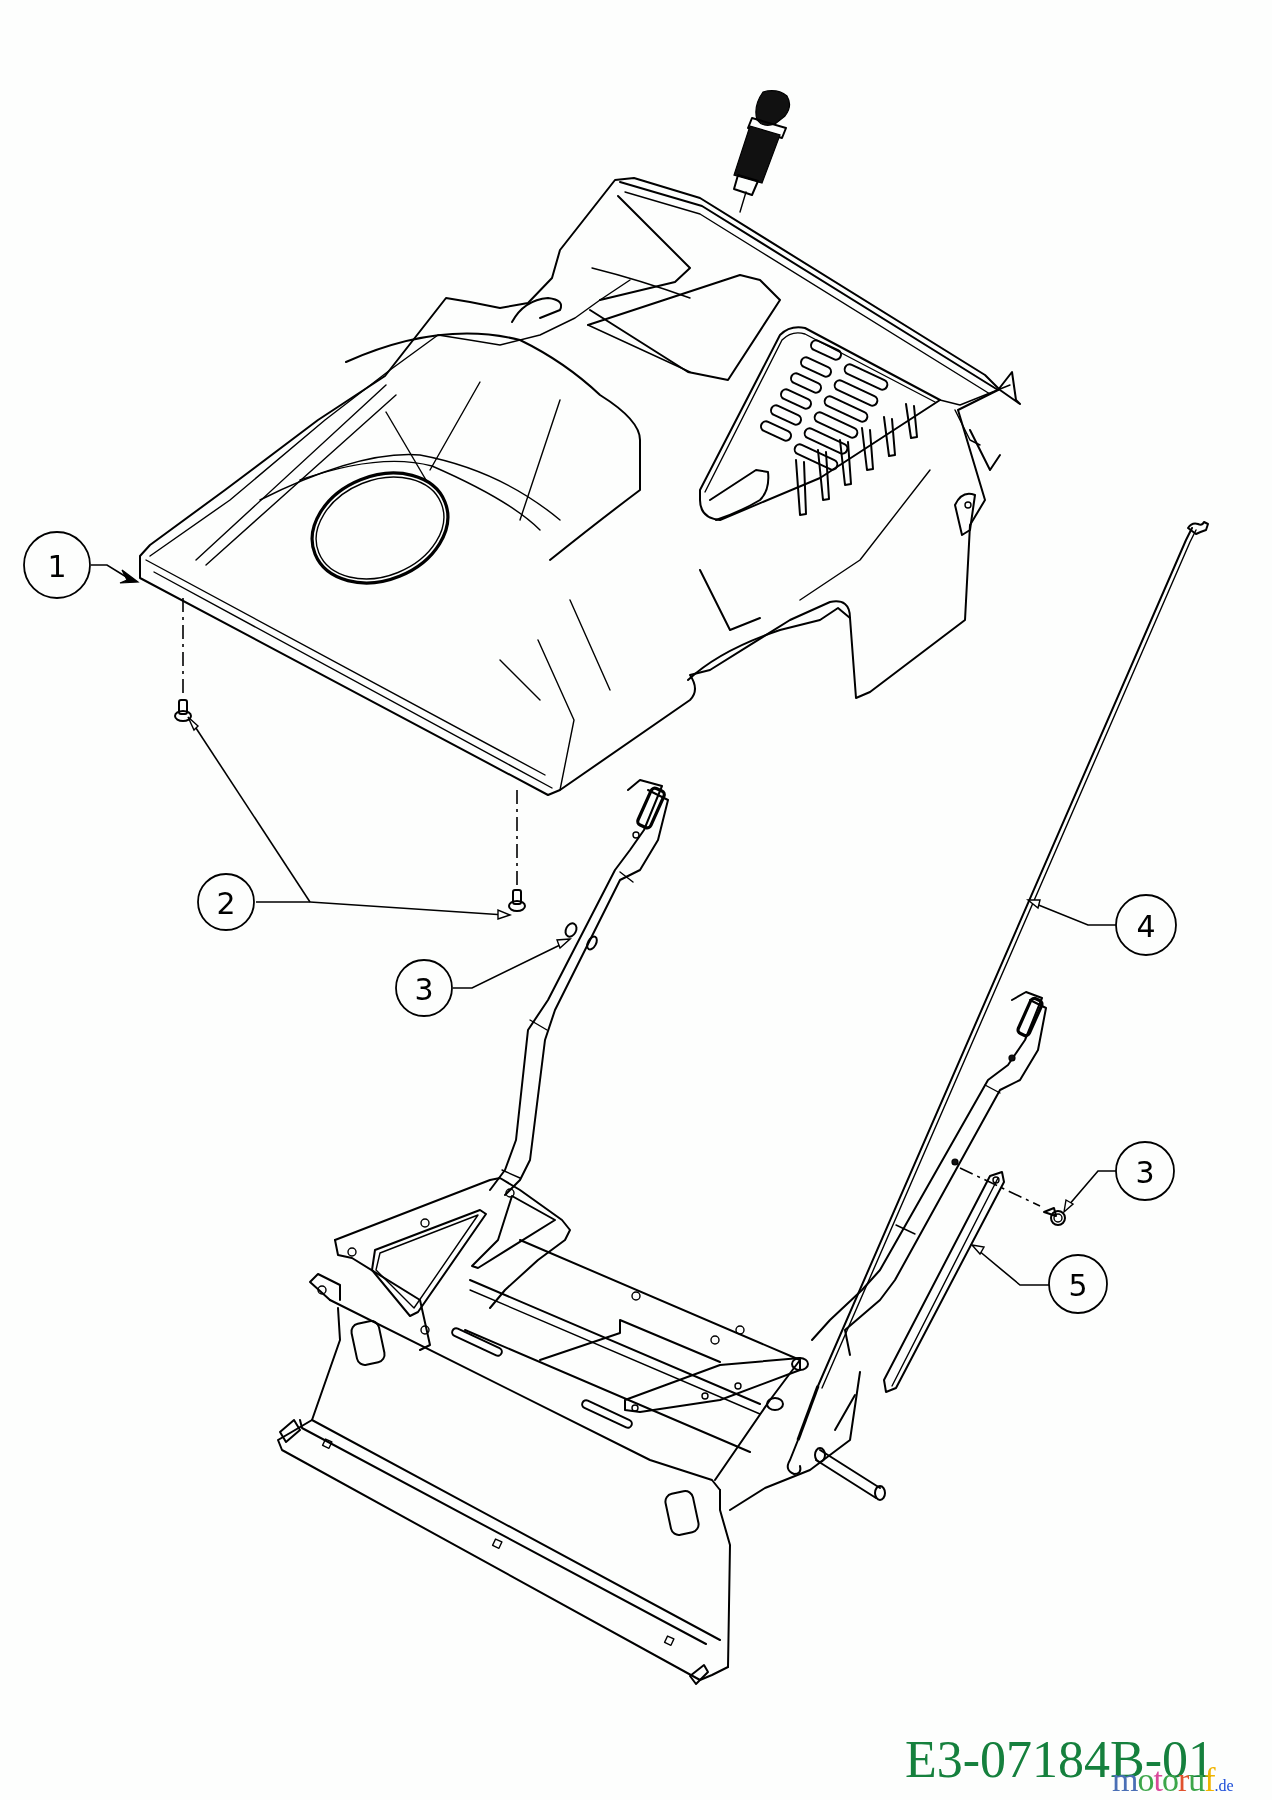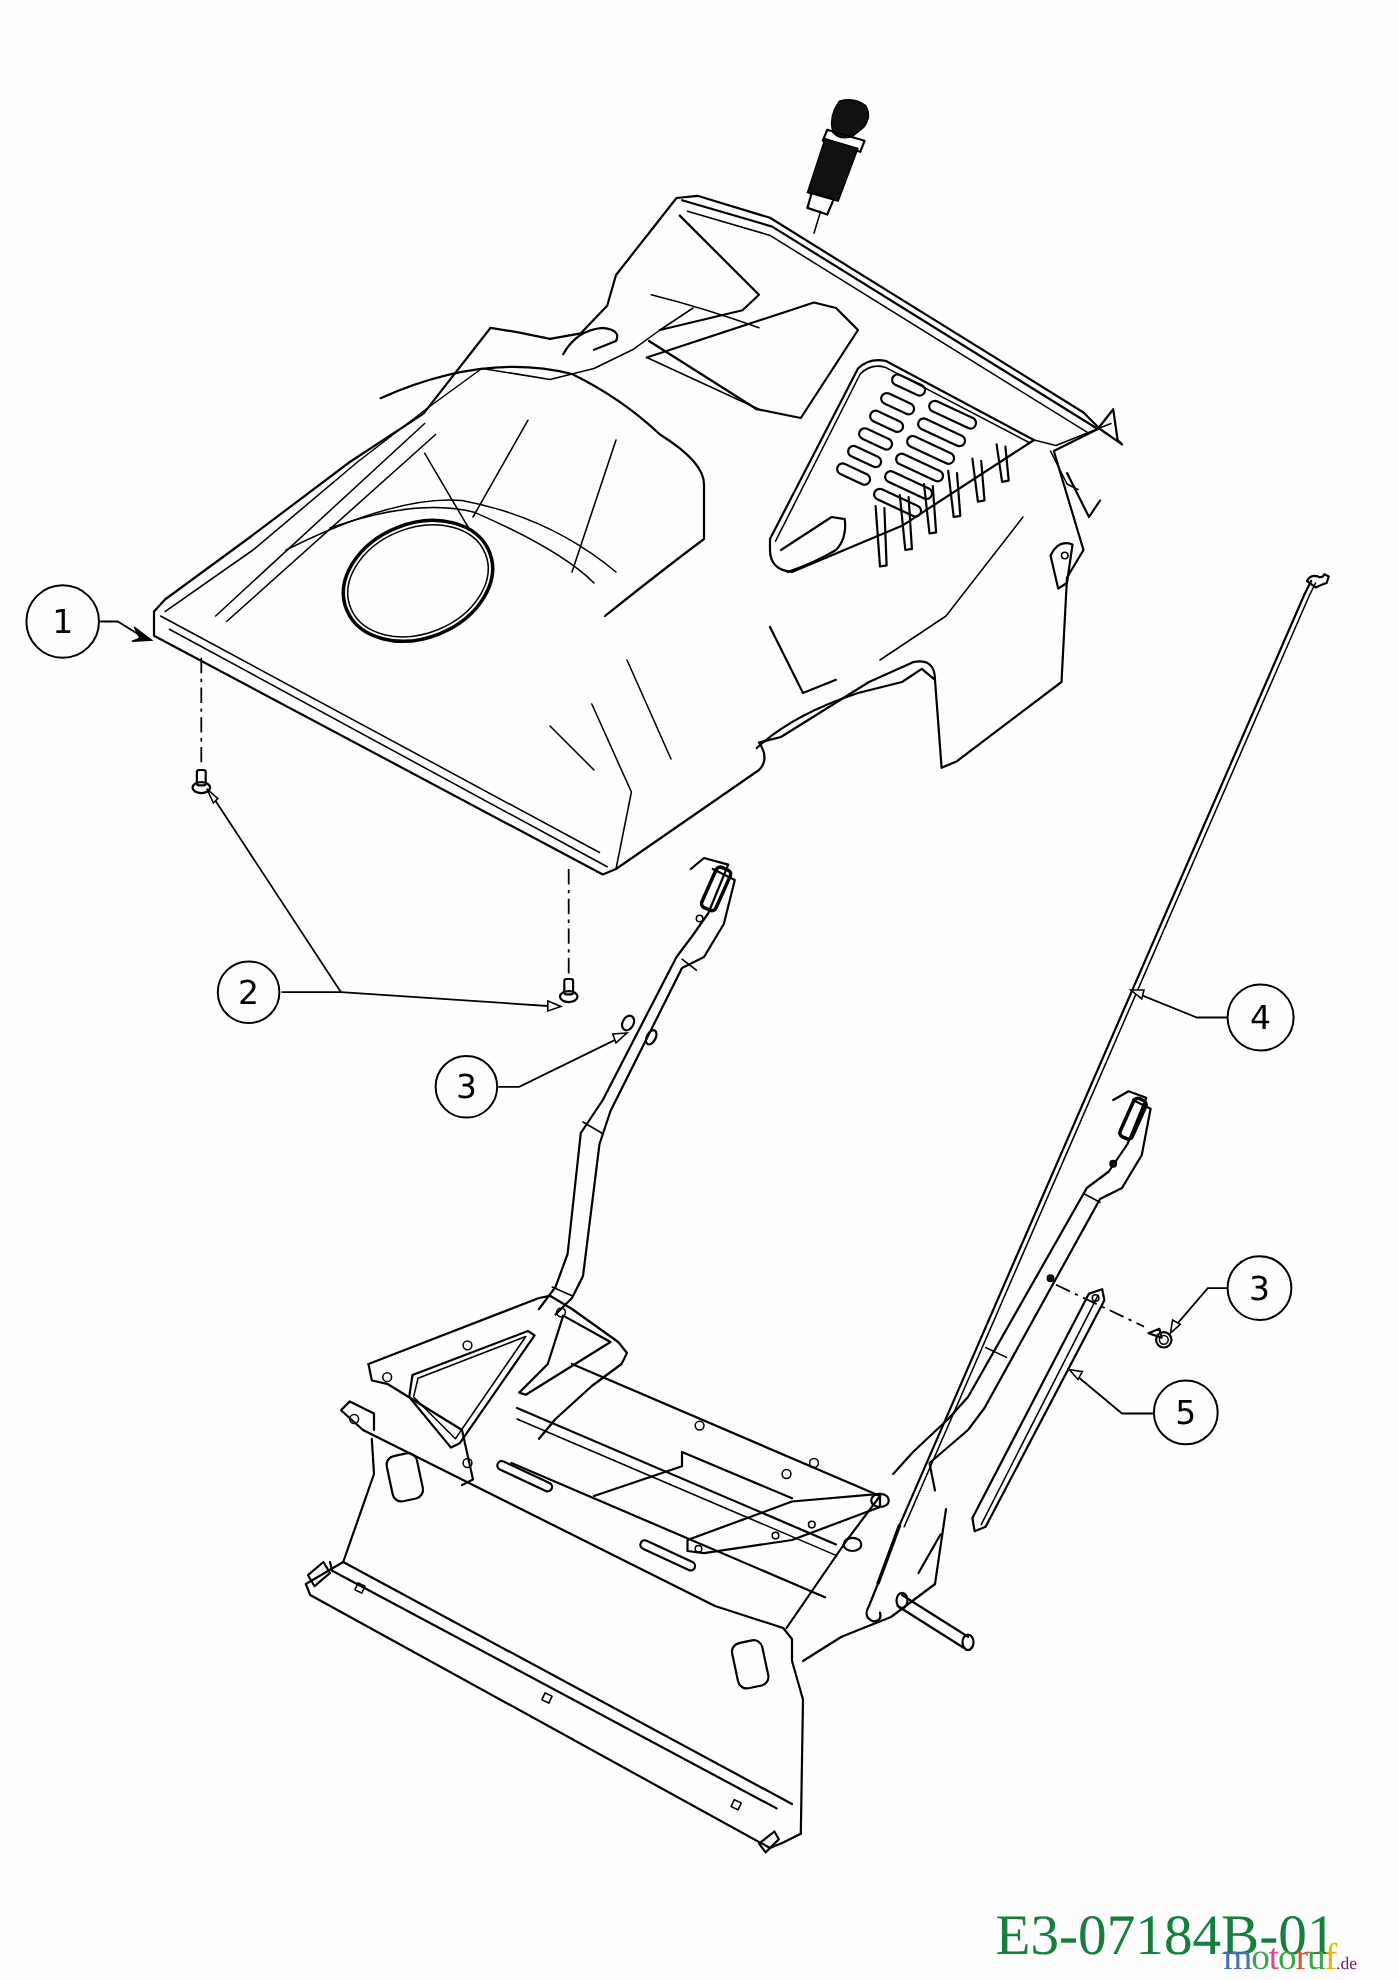--- a/index.html
+++ b/index.html
@@ -11,21 +11,21 @@
     .dash { fill:none; stroke:#000; stroke-width:1.6; stroke-dasharray:14 5 3 5; }
     .dark { fill:#111; stroke:#000; stroke-width:1.2; }
     .callout-circle { fill:#fdfefd; stroke:#000; stroke-width:1.8; }
     .callout-text { font-family:"DejaVu Sans", sans-serif; font-size:30px; fill:#000; text-anchor:middle; dominant-baseline:central; }
     .leader { fill:none; stroke:#000; stroke-width:1.6; }
     .arrowhead { fill:#fdfefd; stroke:#000; stroke-width:1.4; }
     .arrowhead-solid { fill:#000; stroke:#000; stroke-width:1.2; }
     .drawing-number { position:absolute; left:905px; top:1734px; font-family:Liberation Serif, serif; font-size:52px; color:#15803d; letter-spacing:0px; line-height:1; }
     .watermark { position:absolute; left:1112px; top:1763px; font-family:"Liberation Serif", serif; font-size:34px; line-height:1; letter-spacing:-1px; }
     .watermark span { display:inline-block; }
-    .watermark .tld { font-size:16px; color:#701a75; letter-spacing:0; }
+    .watermark .tld { font-size:16px; color:#1d4ed8; letter-spacing:0; }
   </style>
 </head>
 <body>
 
 <svg id="drawing" viewBox="0 0 1272 1800" xmlns="http://www.w3.org/2000/svg">
 
   <g>
     <path class="dark" d="M763 92 q14 -4 24 4 q6 10 -2 20 l-10 8 q-12 4 -18 -4 q-4 -14 6 -28z"></path>
     <path class="ln" d="M752 118 l34 10 -4 10 -34 -10z"></path>
     <path class="dark" d="M750 126 l30 9 -18 48 -28 -8z"></path>

